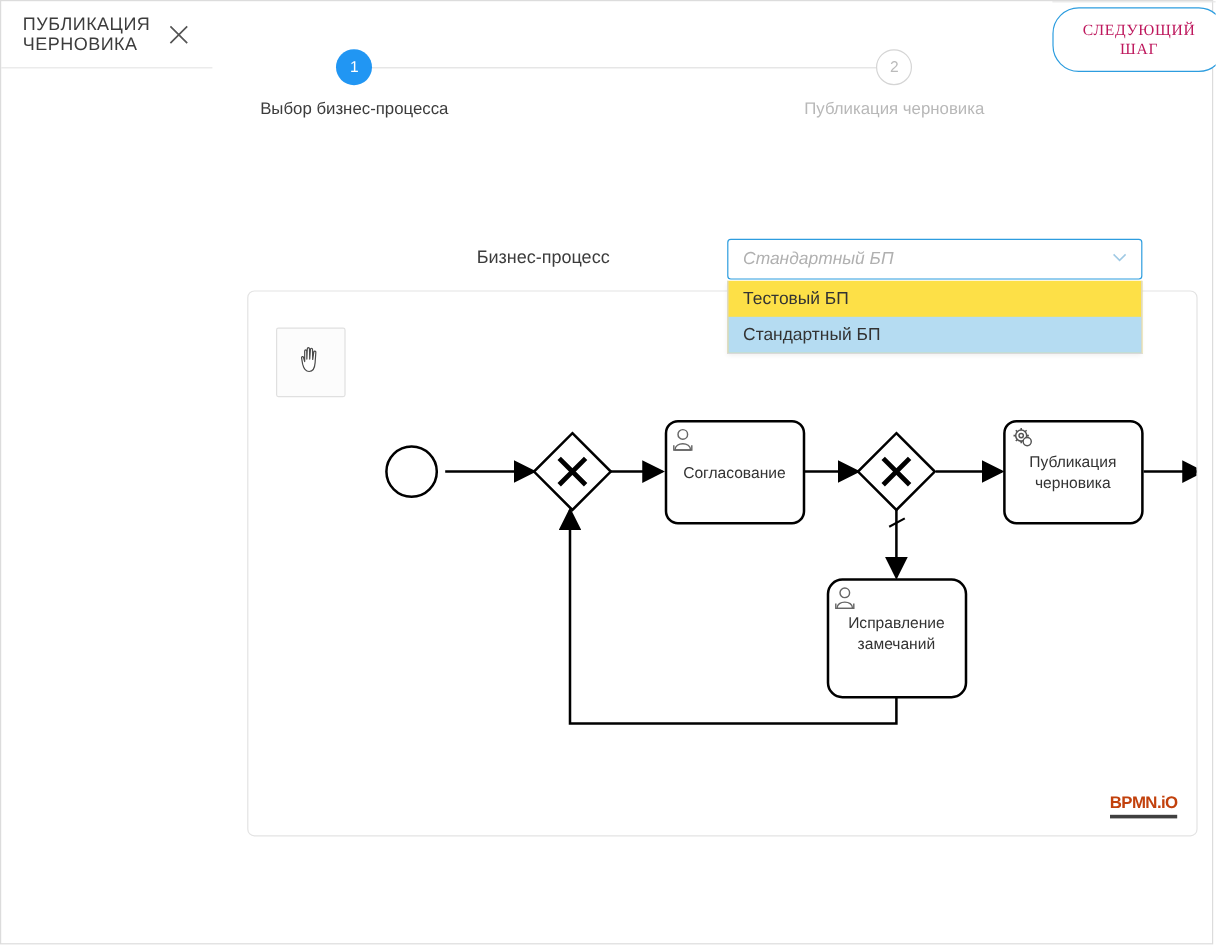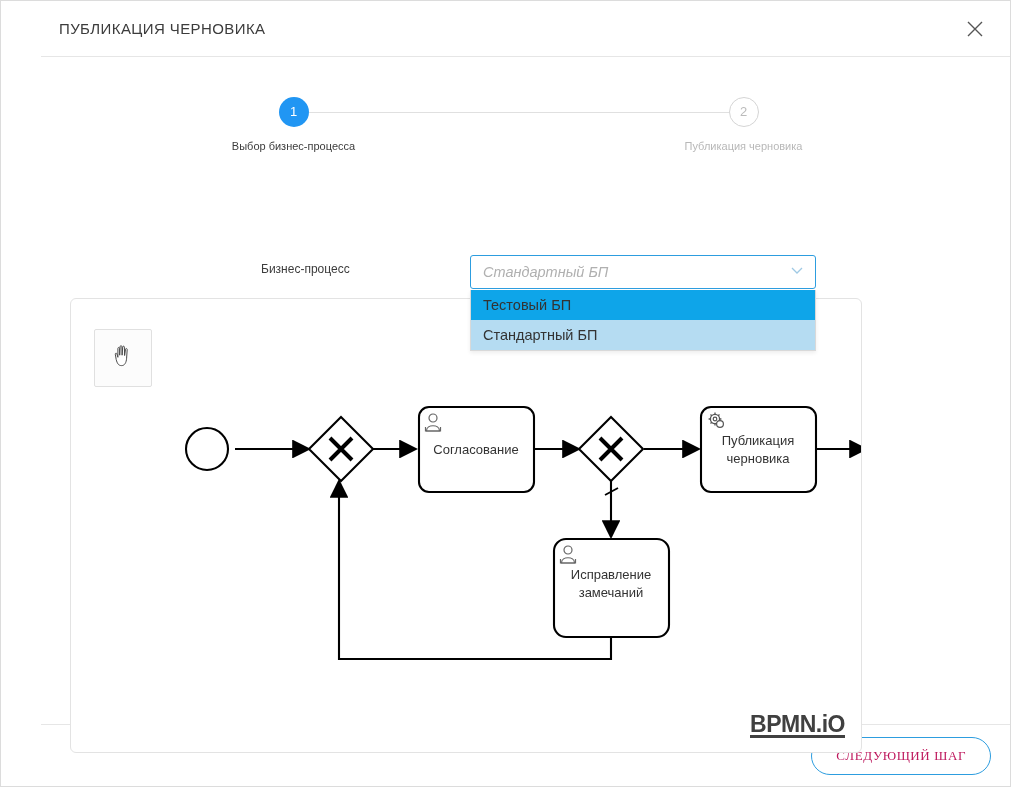--- a/index.html
+++ b/index.html
@@ -17,22 +17,21 @@
   }
   .modal {
     position: absolute;
     left: 0; top: 0;
     width: 1011px;
     height: 787px;
     border: 1px solid #dcdcdc;
     background: #ffffff;
     box-sizing: border-box;
     display: flex;
-    flex-direction: column;
-    padding-left: 40px;
+    flex-direction: row;
   }
   
   .modal-header {
     height: 56px;
     min-height: 56px;
     border-bottom: 1px solid #e6e6e6;
     display: flex;
     align-items: center;
     justify-content: space-between;
     padding: 0 18px 0 18px;
@@ -100,39 +99,39 @@
     color: #ffffff;
   }
   .step-circle.inactive {
     background: #ffffff;
     border: 1px solid #d5d5d5;
     color: #bbbbbb;
     line-height: 28px;
   }
   .step-label {
     margin-top: 10px;
-    font-size: 11px;
+    font-size: 14px;
     line-height: 19px;
     color: #3c3c3c;
   }
   .step-label.muted { color: #b8b8b8; }
 
   
   .field-row {
     position: absolute;
     top: 198px;
     left: 0;
     width: 100%;
     height: 34px;
   }
   .field-label {
     position: absolute;
     left: 220px;
     top: 7px;
-    font-size: 12px;
+    font-size: 15px;
     color: #3c3c3c;
   }
   .select-wrap {
     position: absolute;
     left: 429px;
     top: 0;
     width: 346px;
   }
   .select-box {
     height: 34px;
@@ -150,21 +149,21 @@
     font-size: 14.5px;
     font-style: italic;
     color: #b0b0b0;
   }
   .chevron { display: block; }
   .select-menu {
     position: absolute;
     left: 0;
     top: 35px;
     width: 346px;
-    background: #0ea5e9;
+    background: #fde047;
     border: 1px solid #d9d9d9;
     border-top: none;
     box-sizing: border-box;
     box-shadow: 0 2px 4px rgba(0,0,0,0.07);
     z-index: 30;
   }
   .select-option {
     height: 30px;
     line-height: 30px;
     padding: 0 12px;
@@ -210,24 +209,24 @@
   .bpmn-label {
     font-family: "Liberation Sans", sans-serif;
     font-size: 13px;
     fill: #333333;
   }
   .watermark {
     position: absolute;
     right: 16px;
     bottom: 14px;
     font-family: "Liberation Sans", sans-serif;
-    font-size: 23px;
+    font-size: 14px;
     font-weight: bold;
     letter-spacing: -0.5px;
-    color: #404040;
+    color: #c2410c;
     border-bottom: 3px solid #404040;
     padding-bottom: 1px;
     line-height: 20px;
   }
 
   
   .modal-footer {
     height: 62px;
     min-height: 62px;
     border-top: 1px solid #e6e6e6;

